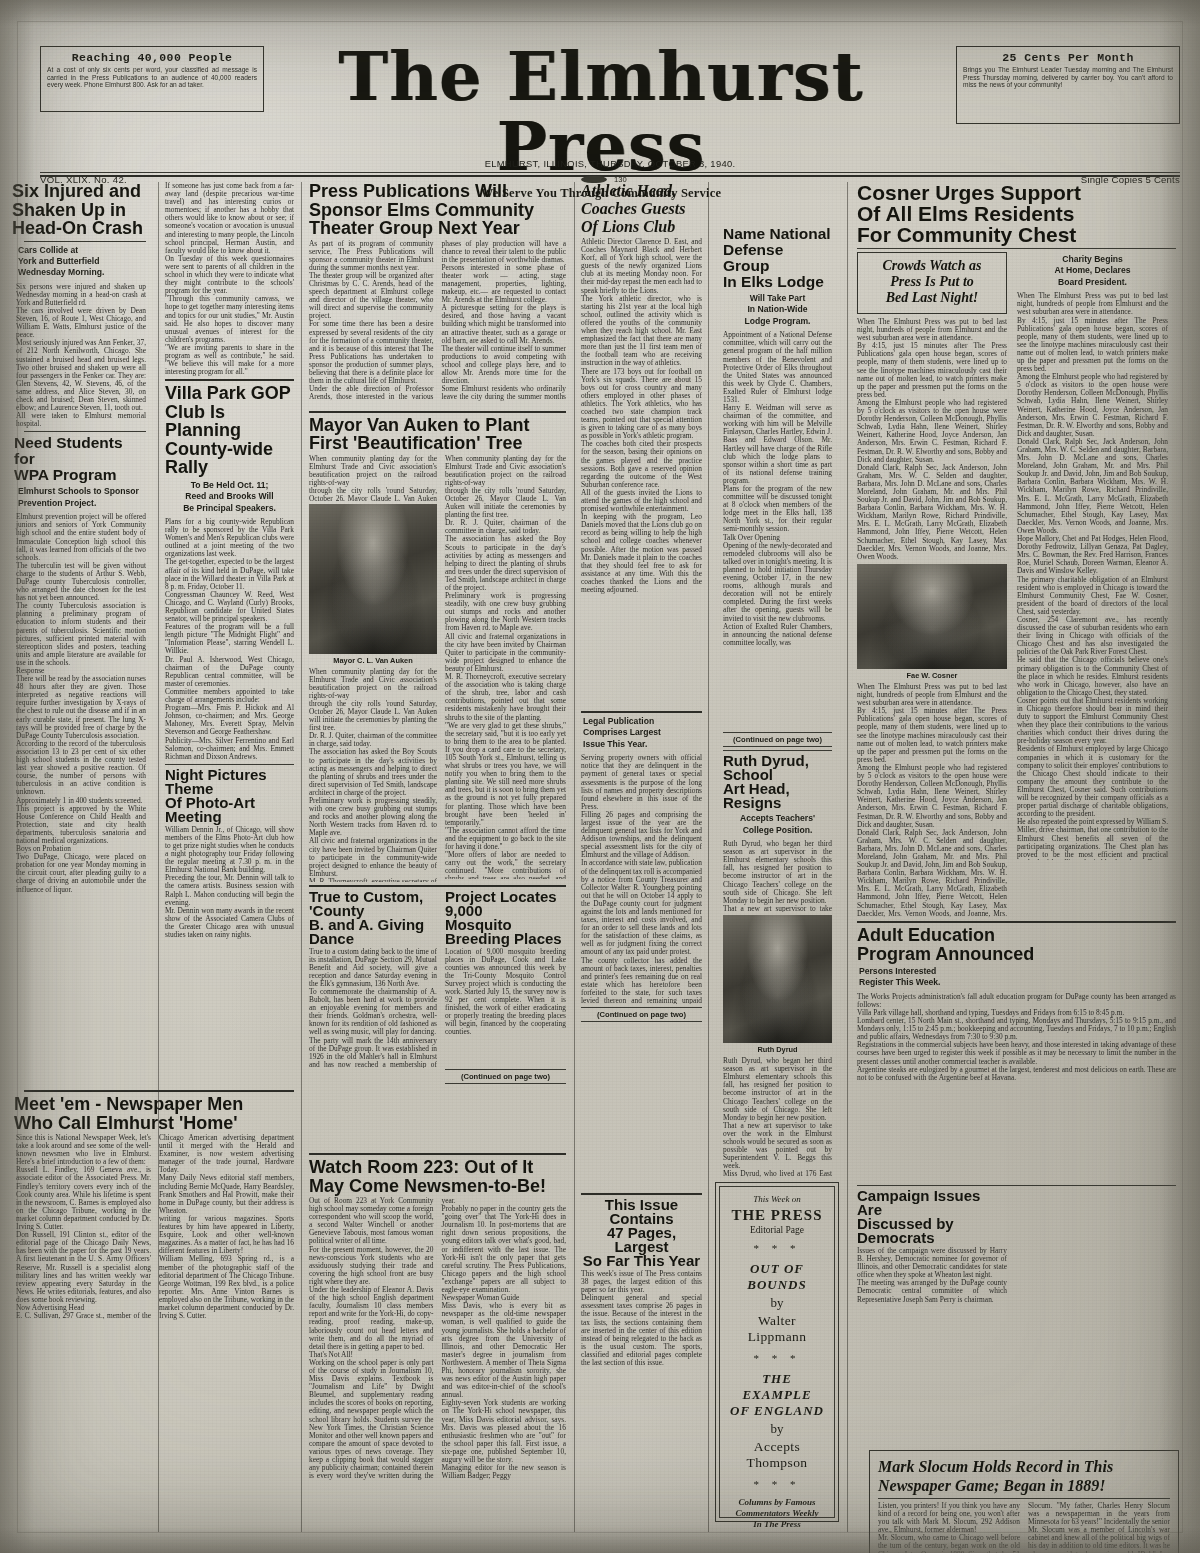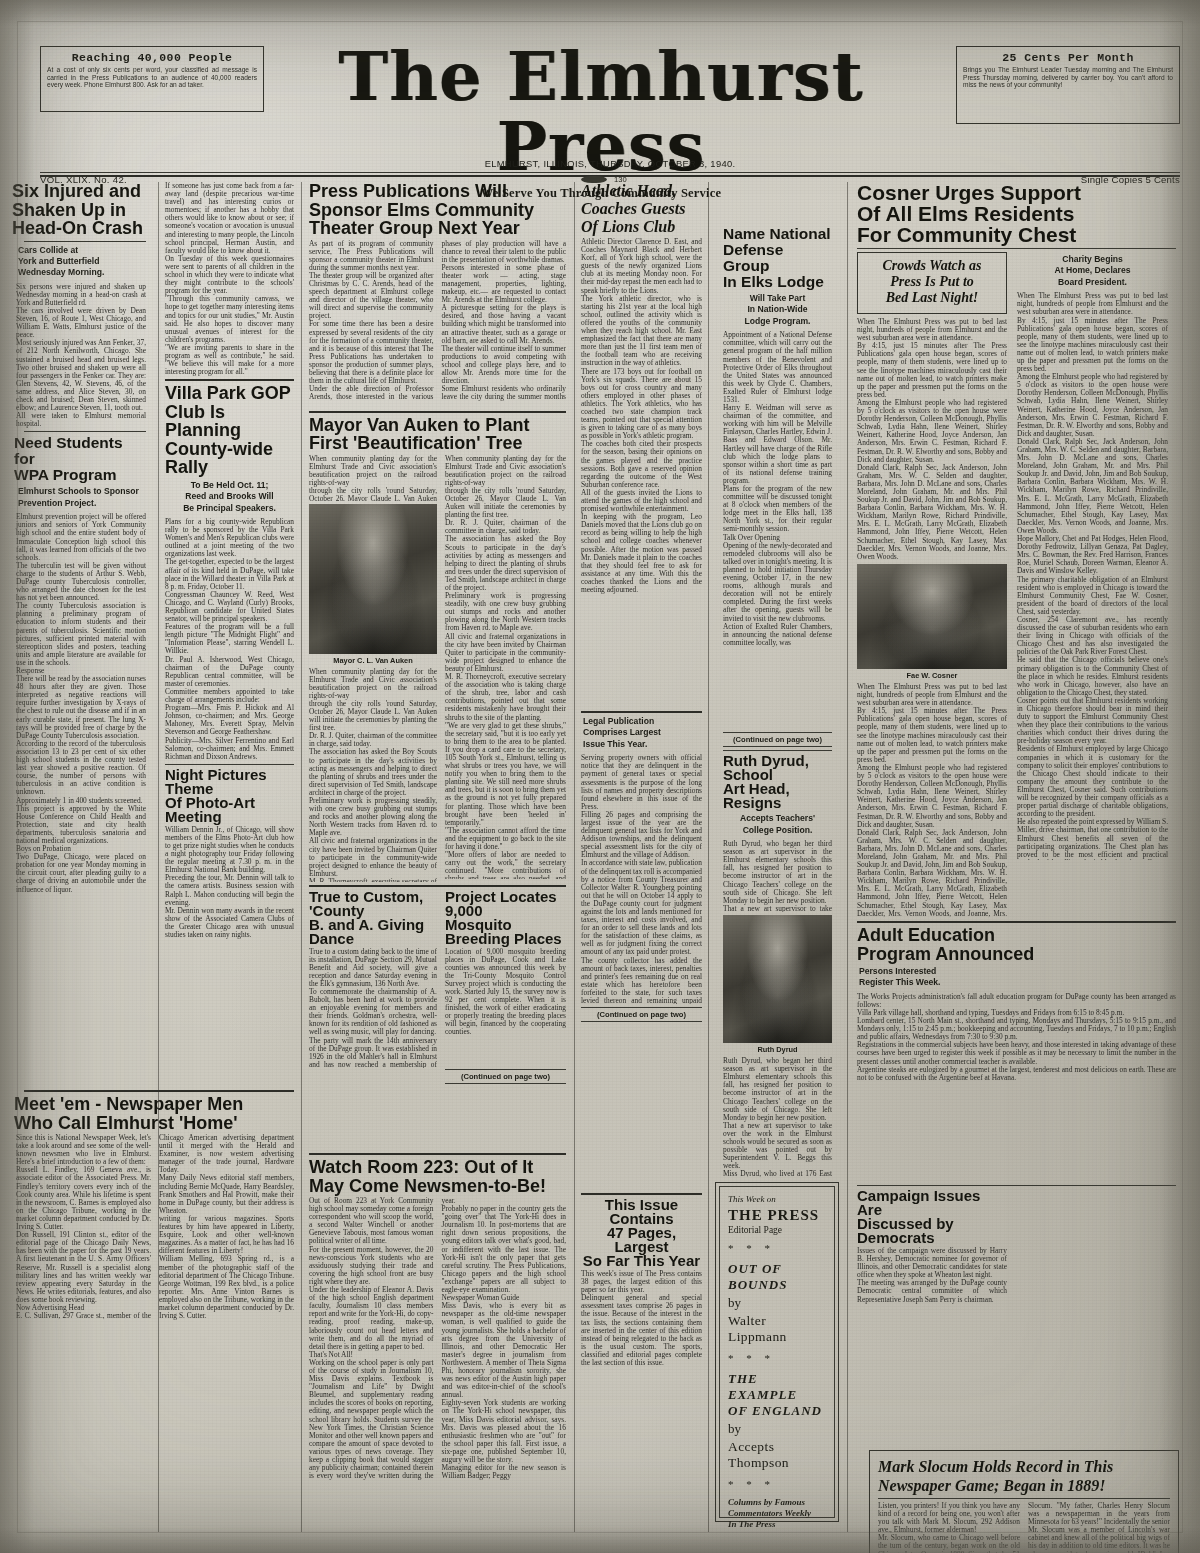--- a/index.html
+++ b/index.html
@@ -84,21 +84,21 @@
     background:radial-gradient(ellipse at 50% 26%, rgba(222,218,206,.62), rgba(0,0,0,0) 40%),
                radial-gradient(ellipse at 50% 62%, rgba(200,196,184,.28), rgba(0,0,0,0) 46%),
                radial-gradient(ellipse at 50% 95%, rgba(8,8,6,.65), rgba(0,0,0,0) 60%);}
   .cap{font-family:"Liberation Sans",sans-serif;font-weight:700;font-size:7.4px;text-align:center;
     margin:2px 0 3px 0;color:#1d1d16;}
 
   .boxed{border:1.5px solid #34342d;padding:5px 6px;box-sizing:border-box;}
   .dblbox{border:1.4px solid #34342d;box-sizing:border-box;padding:3px;}
   .dblbox .inner{border:1px solid #3b3b33;padding:7px 8px;height:100%;box-sizing:border-box;}
 
-  .ed-line{text-align:left;font-family:"Liberation Serif",serif;color:#1d1d16;}
+  .ed-line{text-align:center;font-family:"Liberation Serif",serif;color:#1d1d16;}
   .ed-small-i{font-style:italic;font-size:9px;margin-bottom:3px;}
   .ed-big{font-size:15px;font-weight:700;letter-spacing:1px;margin-bottom:1px;}
   .ed-sub{font-size:9.5px;margin-bottom:6px;}
   .ed-stars{font-size:11px;letter-spacing:5px;margin:7px 0 7px 0;}
   .ed-title-i{font-style:italic;font-weight:700;font-size:13px;line-height:16px;letter-spacing:1px;}
   .ed-by{font-size:13px;margin:2px 0;}
   .ed-name{font-size:13.5px;line-height:16px;letter-spacing:.4px;}
   .ed-foot-i{font-style:italic;font-weight:700;font-size:9px;line-height:11px;margin-top:3px;}
 
   .contbox{font-family:"Liberation Sans",sans-serif;font-weight:700;font-size:7.6px;text-align:center;

